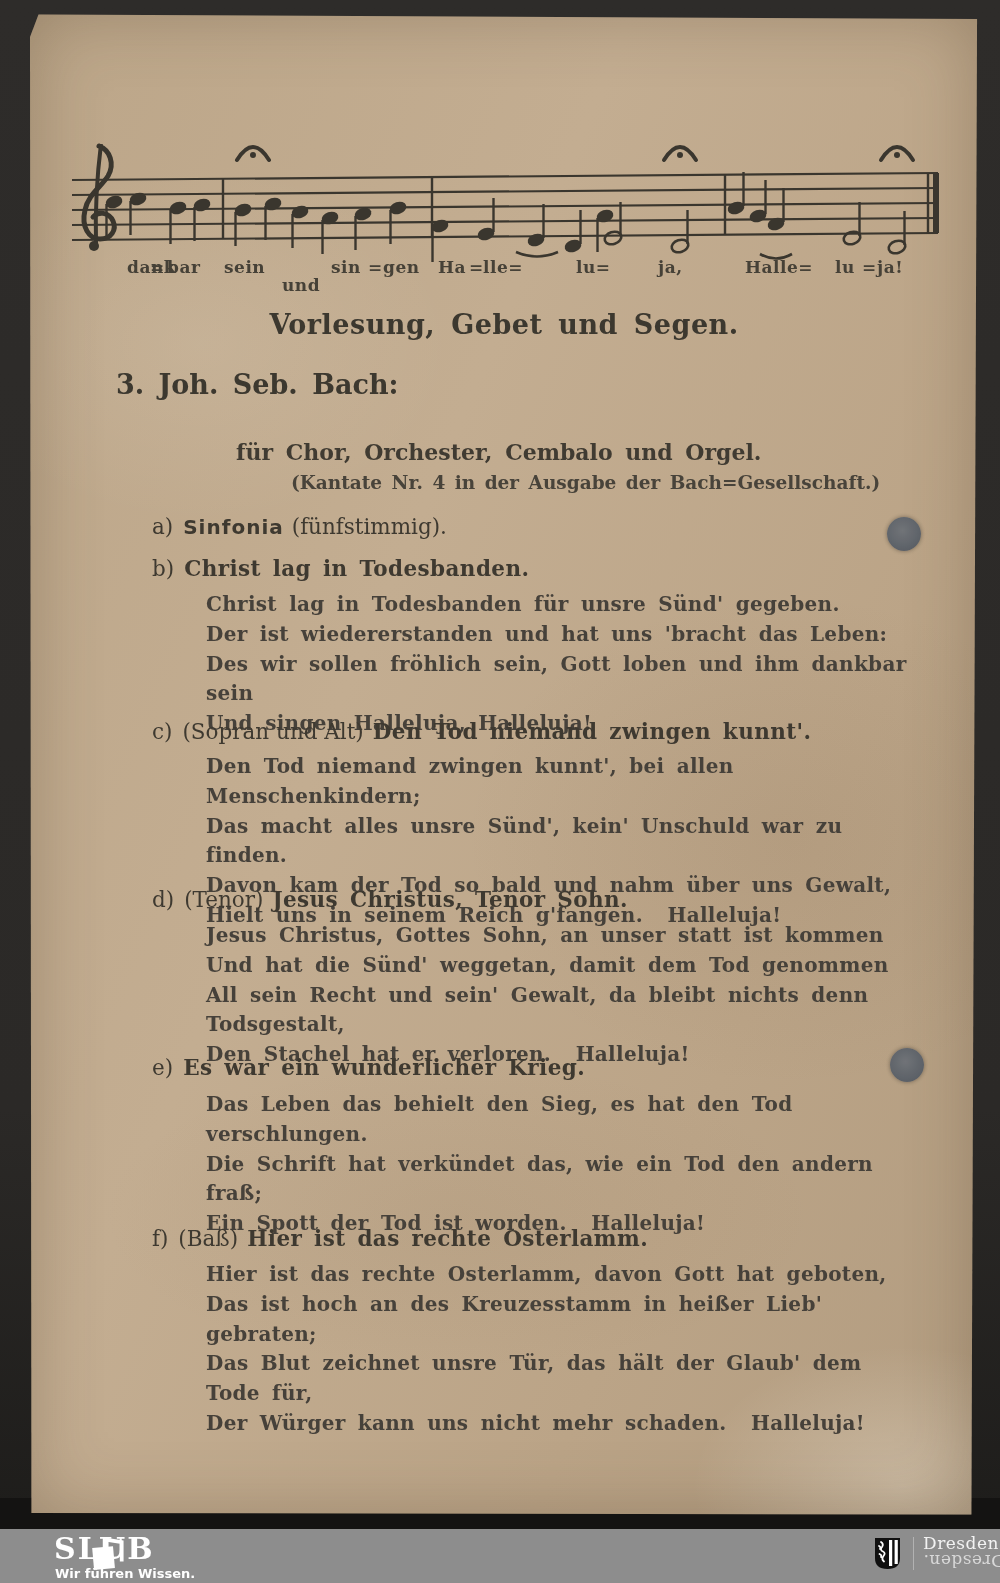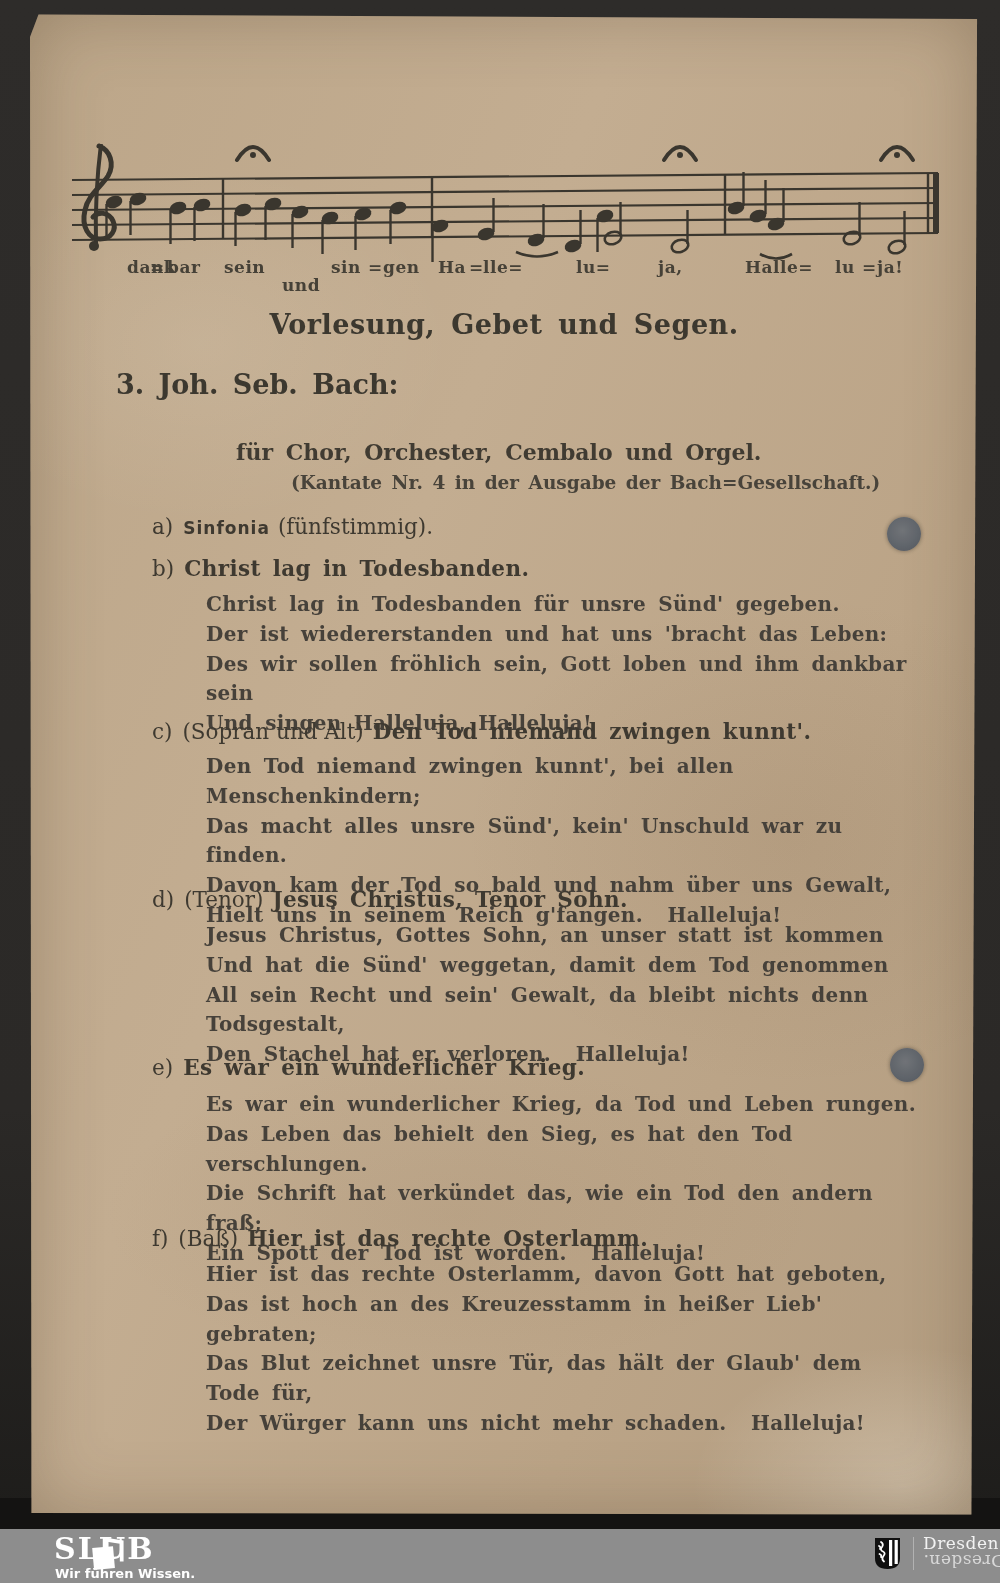--- a/index.html
+++ b/index.html
@@ -27,21 +27,21 @@
                font:bold 27px "DejaVu Serif",serif;color:#3c382f;word-spacing:6px;letter-spacing:.5px;}
   .composer{position:absolute;left:116px;top:369px;font:bold 27px "DejaVu Serif",serif;color:#3c382f;word-spacing:5px;}
   .work-title{position:absolute;left:236px;top:407px;font:bold 22px "DejaVu Serif",serif;color:#403b32;word-spacing:11px;letter-spacing:.3px;white-space:nowrap;}
   .work-scoring{position:absolute;left:236px;top:439px;font:bold 22px "DejaVu Serif",serif;color:#403b32;word-spacing:5px;}
   .work-note{position:absolute;left:291px;top:472px;font:600 18.5px "DejaVu Serif",serif;color:#48433a;word-spacing:3px;}
   
   .mv-head{position:absolute;left:152px;font-size:21.5px;color:#3e3930;white-space:nowrap;}
   .mv-label{font-weight:normal;font-family:"DejaVu Serif",serif;margin-right:10px;}
   .mv-voice{font-weight:normal;margin-right:9px;text-align:right;}
   .mv-title{font-weight:bold;letter-spacing:.4px;word-spacing:4px;}
-  .mv-title.roman{font-family:"DejaVu Sans",sans-serif;font-size:17px;letter-spacing:1px;margin-top:7px;}
+  .mv-title.roman{font-family:"DejaVu Sans",sans-serif;font-size:20px;letter-spacing:1px;margin-top:7px;}
   .mv-suffix{font-weight:400;margin-left:8px;}
   .stanza{position:absolute;left:206px;width:710px;}
   .line{font:600 20px "DejaVu Serif",serif;color:#46413a;line-height:29.8px;
         word-spacing:5px;letter-spacing:.3px;white-space:pre-wrap;}
   
   .hole{position:absolute;width:34px;height:34px;border-radius:50%;
         background:radial-gradient(circle at 45% 40%,#6b7077 0%,#596069 55%,#4c525c 100%);
         box-shadow:0 0 4px rgba(60,55,45,.6);opacity:.92;}
   
   .footer{position:absolute;left:0;top:1529px;width:1000px;height:54px;background:#8d8d8d;}
@@ -192,21 +192,20 @@
     <div class="line">Jesus Christus, Gottes Sohn, an unser statt ist kommen</div>
     <div class="line">Und hat die Sünd' weggetan, damit dem Tod genommen</div>
     <div class="line">All sein Recht und sein' Gewalt, da bleibt nichts denn Todsgestalt,</div>
     <div class="line">Den Stachel hat er verloren.  Halleluja!</div>
   </div>
 
   <div class="mv-head" style="top:1055px">
     <span class="mv-label">e)</span><span class="mv-title">Es war ein wunderlicher Krieg.</span>
   </div>
   <div class="stanza" style="top:1090px">
-    <div class="line">Es war ein wunderlicher Krieg, da Tod und Leben rungen.</div>
     <div class="line">Das Leben das behielt den Sieg, es hat den Tod verschlungen.</div>
     <div class="line">Die Schrift hat verkündet das, wie ein Tod den andern fraß;</div>
     <div class="line">Ein Spott der Tod ist worden.  Halleluja!</div>
   </div>
 
   <div class="mv-head" style="top:1226px">
     <span class="mv-label">f)</span><span class="mv-voice">(Baß)</span><span class="mv-title">Hier ist das rechte Osterlamm.</span>
   </div>
   <div class="stanza" style="top:1260px">
     <div class="line">Hier ist das rechte Osterlamm, davon Gott hat geboten,</div>

